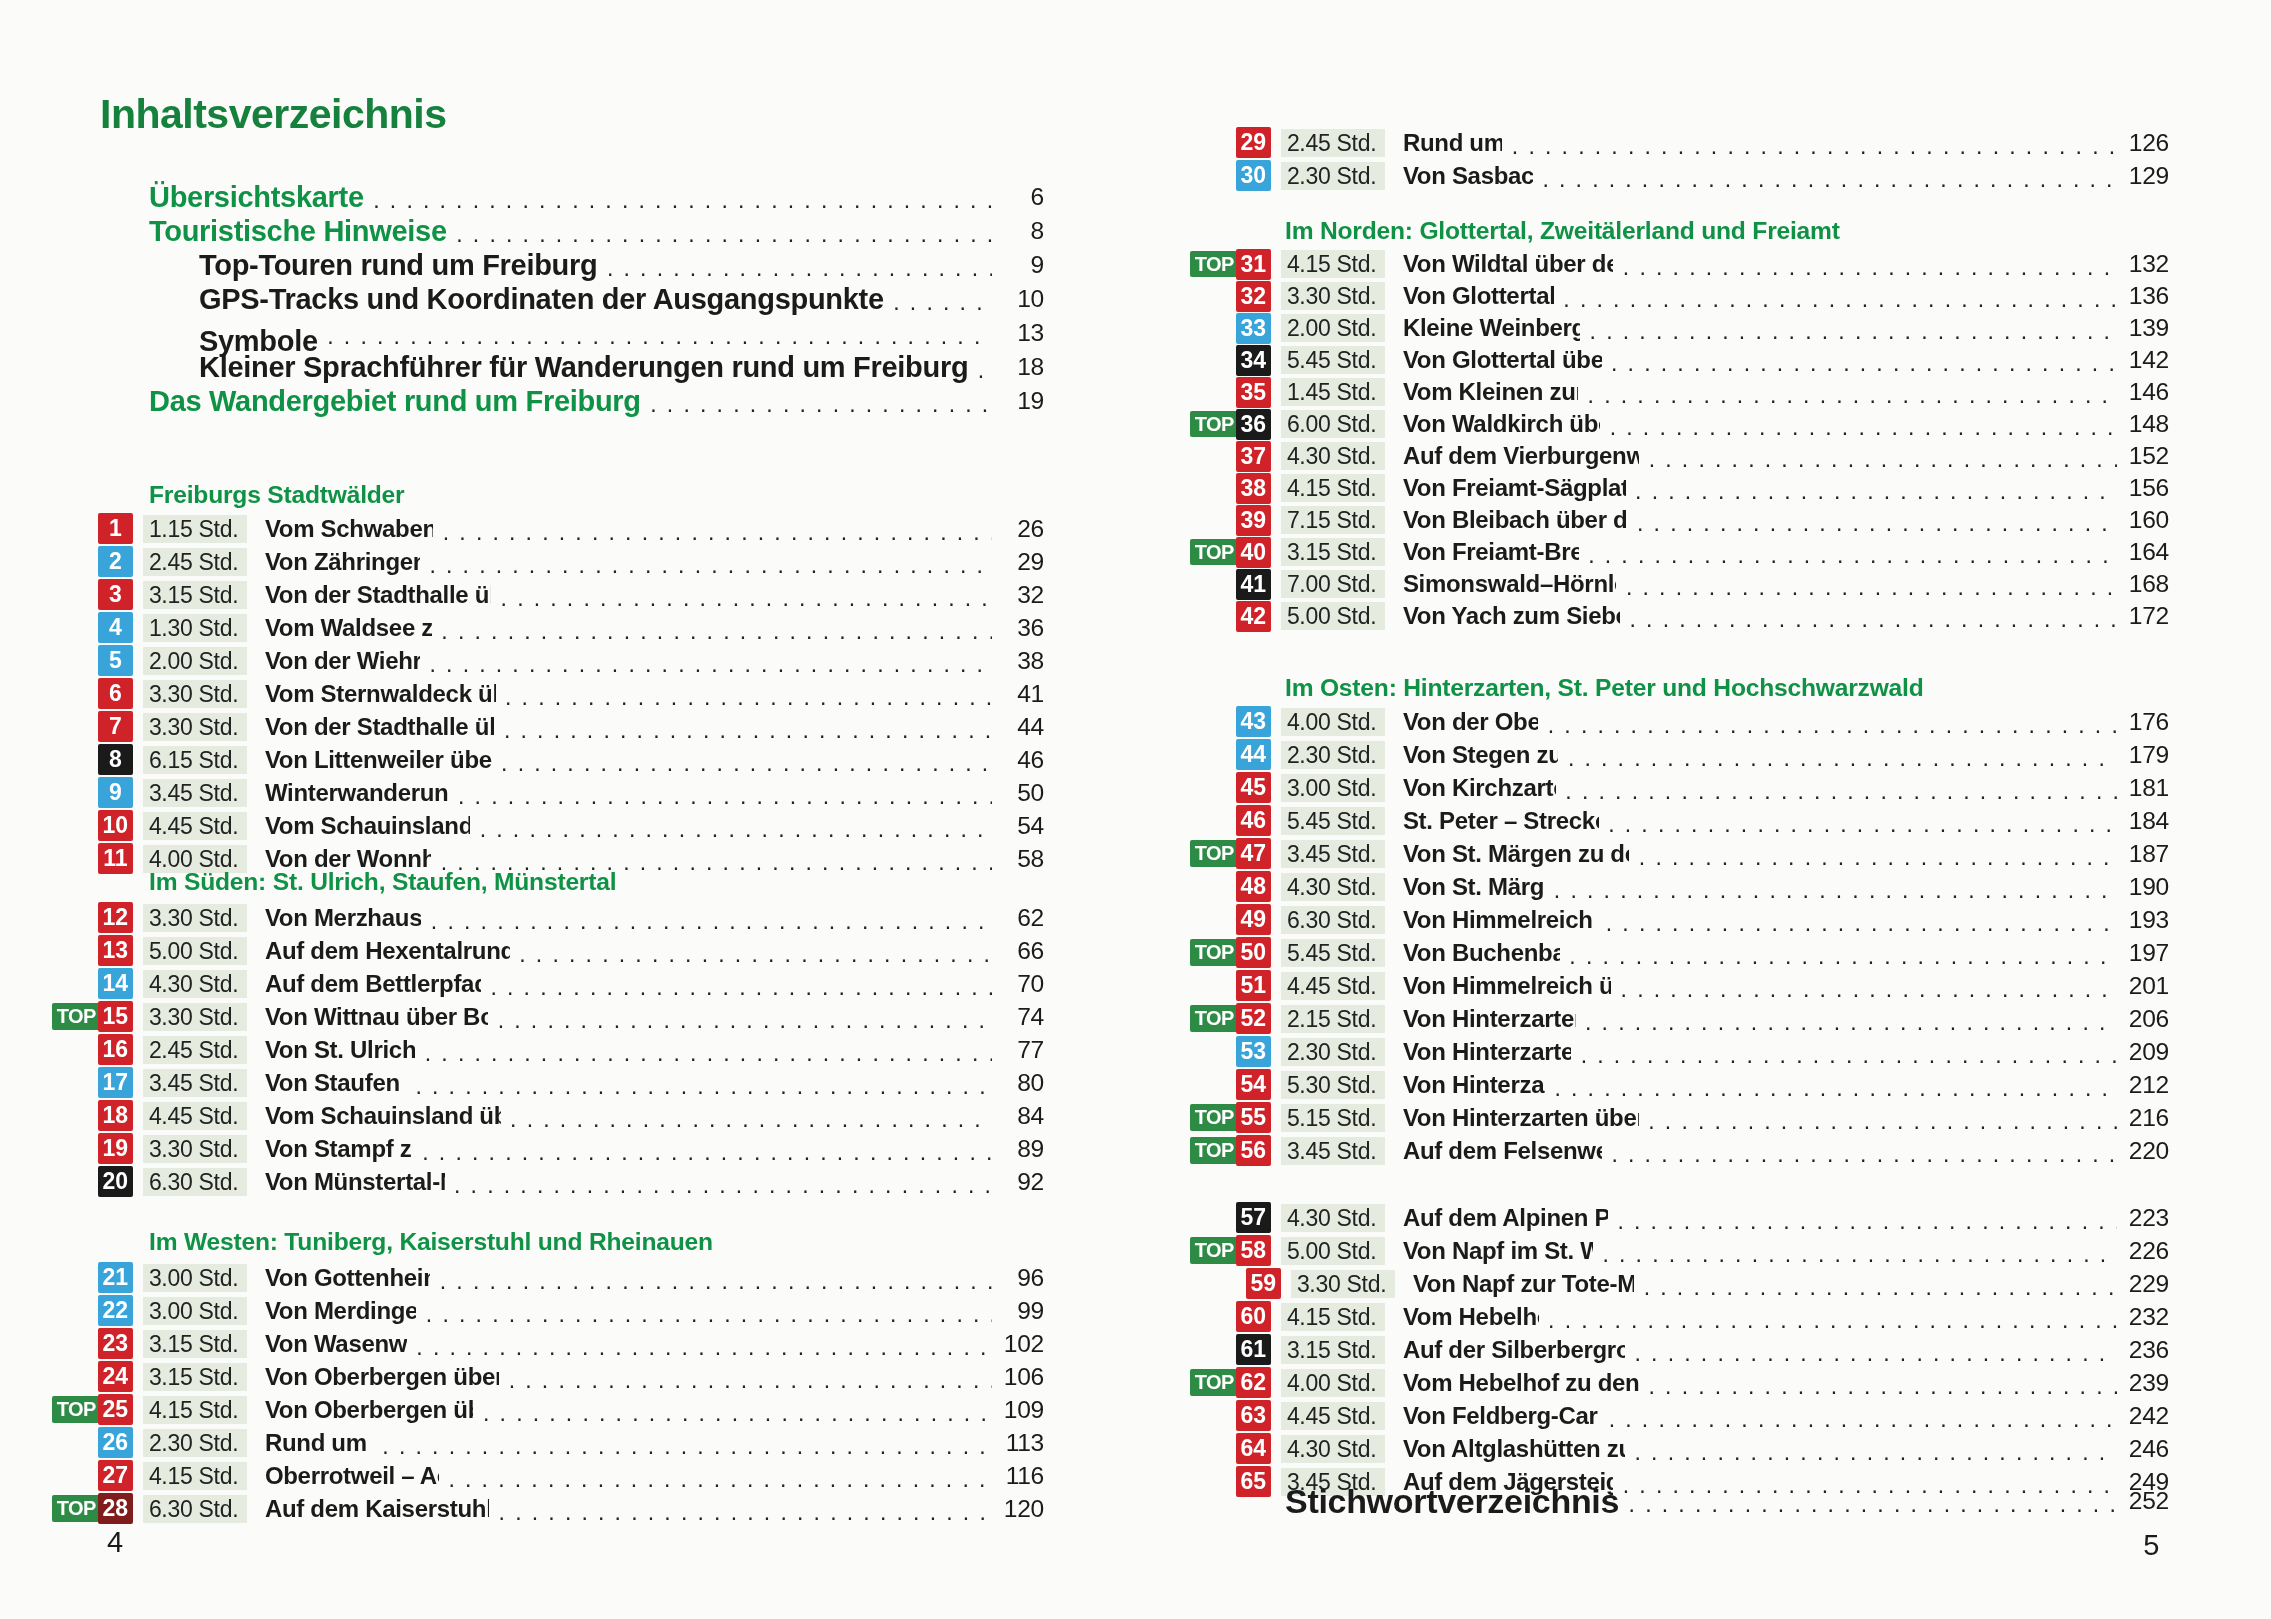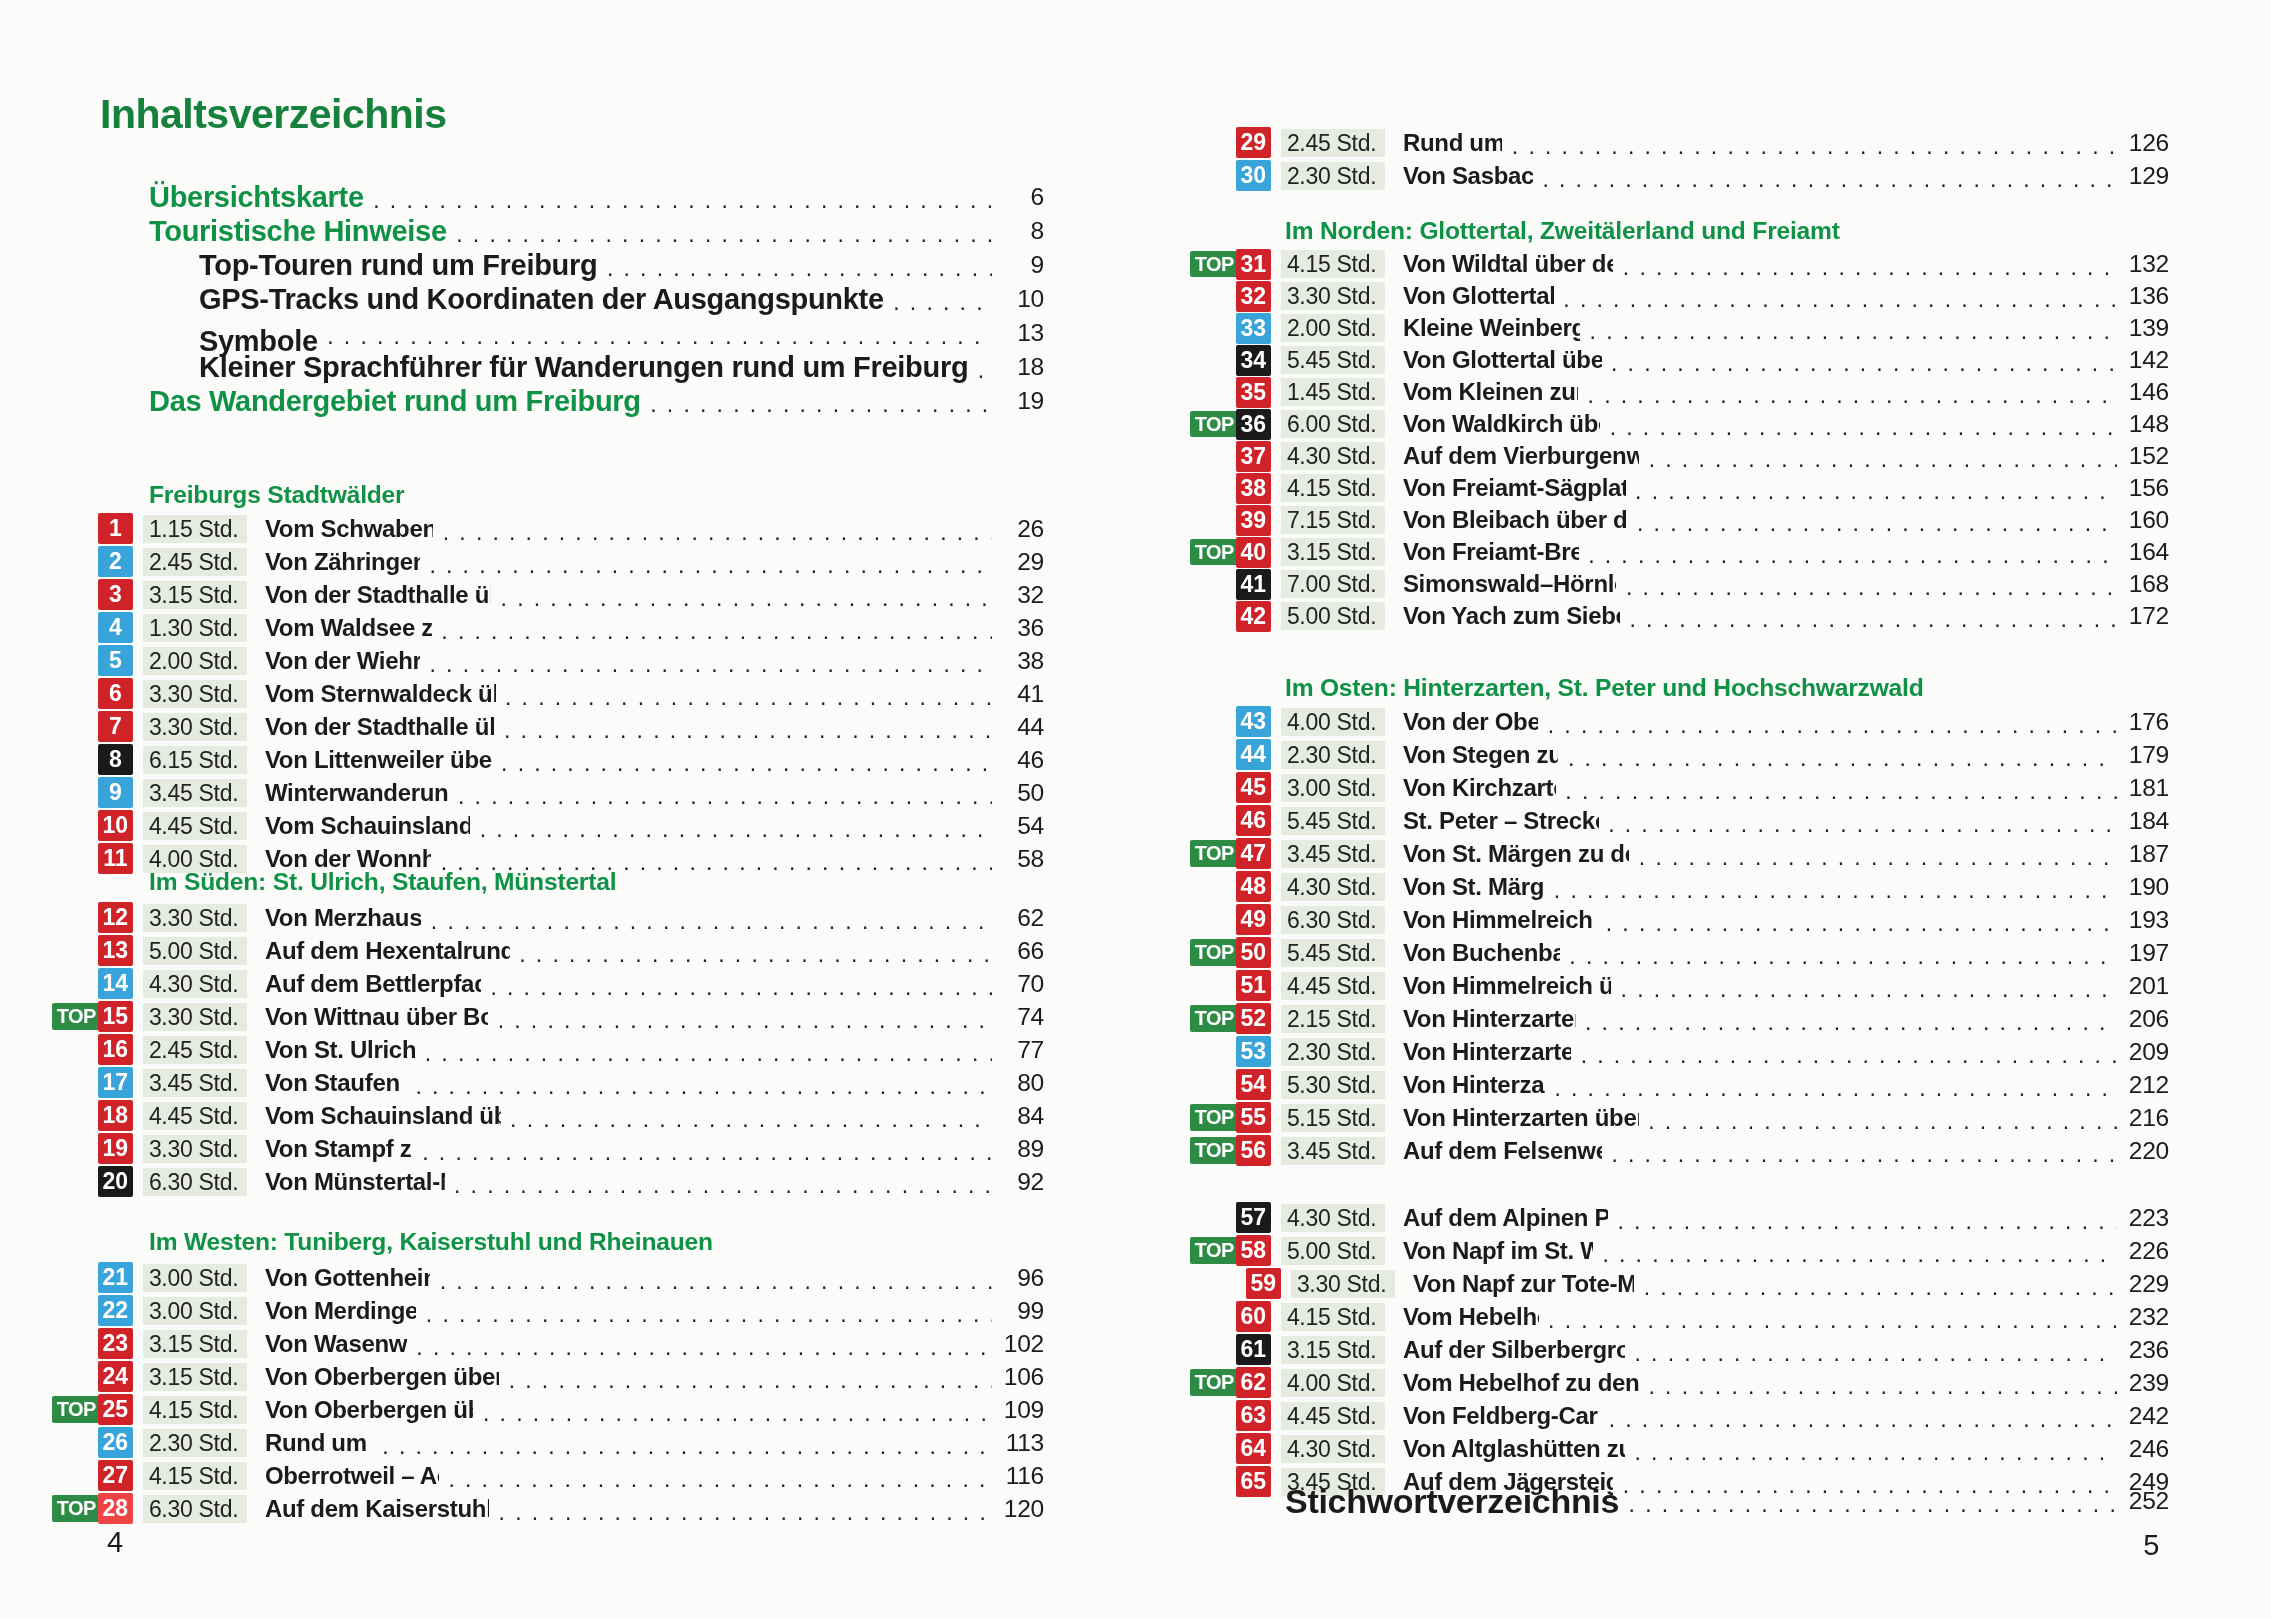--- a/index.html
+++ b/index.html
@@ -357,21 +357,21 @@
           <div class="row tourrow" style="height: 33px;">
             <span class="topslot"></span>
             <span class="badge" style="background: rgb(208, 35, 41);">27</span>
             <span class="dur">4.15 Std.</span>
             <span class="ttl">Oberrotweil – Achkarren – Bickensohl</span>
             <span class="leader"></span>
             <span class="pnum">116</span>
           </div>
           <div class="row tourrow" style="height: 33px;">
             <span class="topslot"><span class="topbadge">TOP</span></span>
-            <span class="badge" style="background: #ef4444;">28</span>
+            <span class="badge" style="background: #7f1d1d;">28</span>
             <span class="dur">6.30 Std.</span>
             <span class="ttl">Auf dem Kaiserstuhlpfad von Endingen nach Ihringen</span>
             <span class="leader"></span>
             <span class="pnum">120</span>
           </div>
         </div>
       </div>
     </section>
 
   <section class="page" id="pageR">

